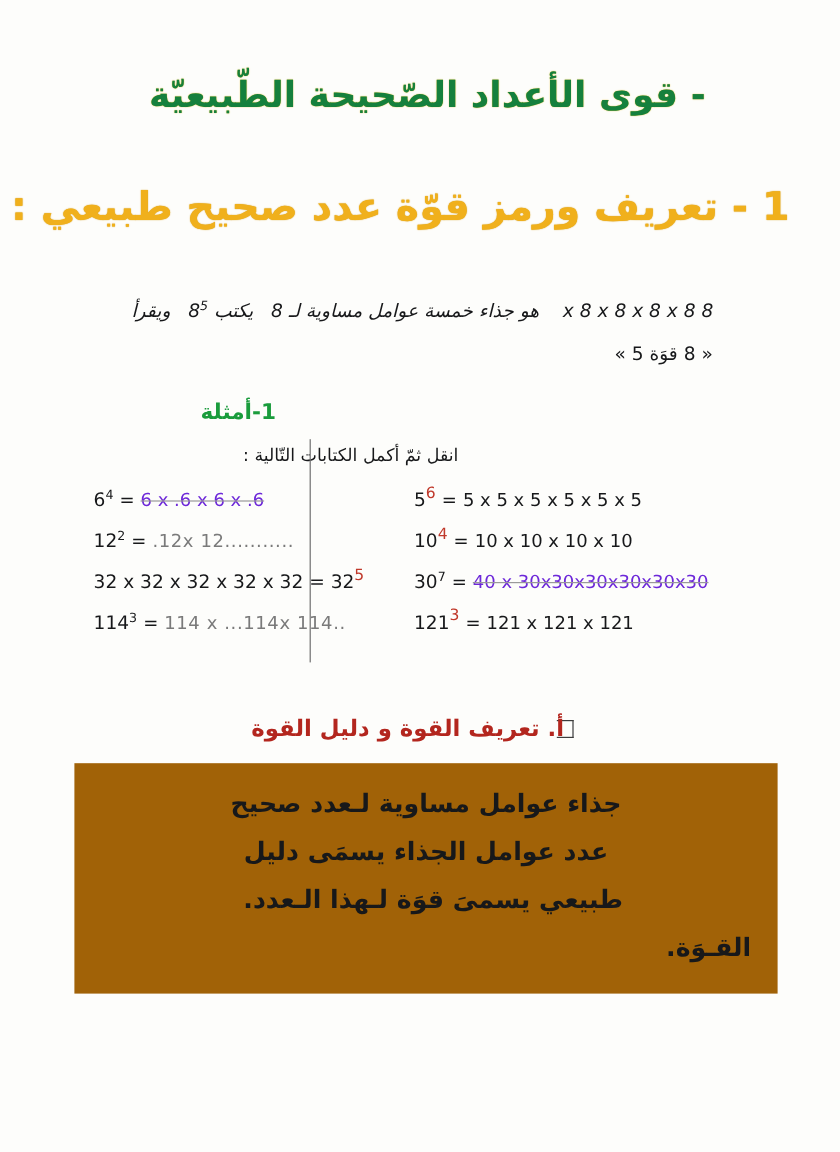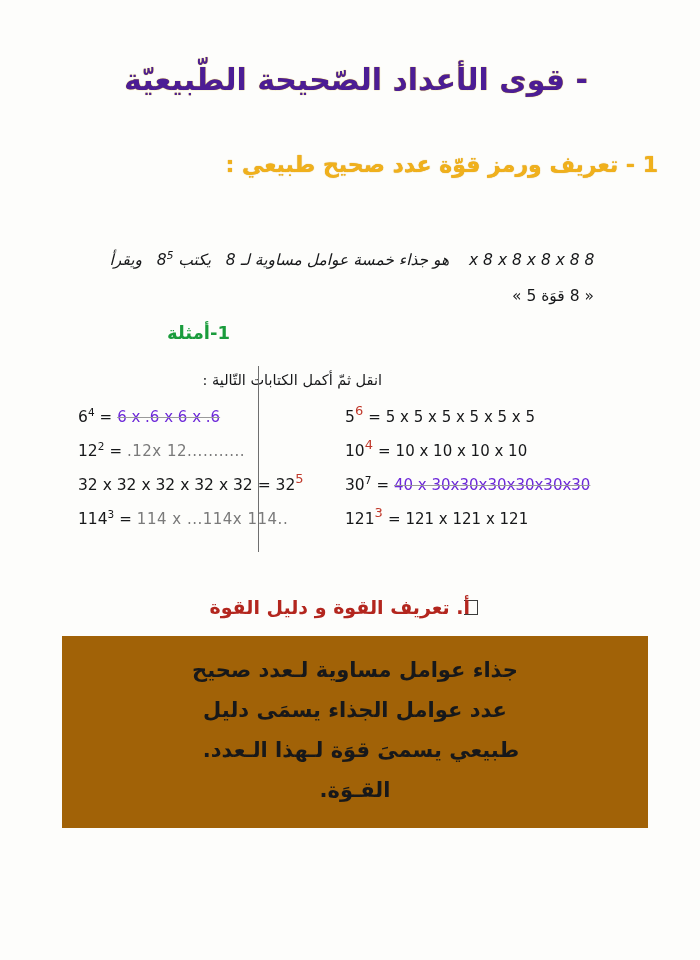--- a/index.html
+++ b/index.html
@@ -22,31 +22,31 @@
     background: #fdfdfb;
   }
 
   
   .main-title {
     position: absolute;
     top: 62px;
     right: 112px;
     font-size: 30px;
     font-weight: bold;
-    color: #4c1d95;
+    color: #15803d;
     letter-spacing: 1px;
     text-shadow: 0 0 1px #d8ae00;
     direction: rtl;
     white-space: nowrap;
   }
   .section-title {
     position: absolute;
     top: 152px;
     right: 42px;
-    font-size: 22px;
+    font-size: 33px;
     font-weight: bold;
     color: #f0b01c;
     direction: rtl;
     white-space: nowrap;
     text-shadow: 0 0 1px #cf9200;
   }
   .section-number {
     color: #f0b01c;
   }
 
@@ -75,21 +75,21 @@
     margin-right: 28px;
   }
   sup.exp {
     font-size: 10.5px;
     vertical-align: super;
   }
 
   
   .examples-heading {
     position: absolute;
-    top: 322px;
+    top: 333px;
     right: 470px;
     font-size: 18px;
     font-weight: bold;
     color: #1a9c3c;
     direction: rtl;
     white-space: nowrap;
   }
 
   
   .instruction {
@@ -192,21 +192,21 @@
     text-align: center;
     font-size: 21px;
     font-weight: bold;
     line-height: 40px;
     letter-spacing: 1px;
     color: #17181a;
   }
   .green-box .gline { display: block; white-space: nowrap; }
   .gline-2 { margin-right: -12px; }
   .gline-3 { }
-  .gline-4 { text-align: center; }
+  .gline-4 { text-align: right; }
 </style>
 </head>
 <body>
 
 <div class="page">
 
   <div class="main-title">- قوى الأعداد الصّحيحة الطّبيعيّة</div>
 
   <div class="section-title">
     <span class="section-number">1</span>

